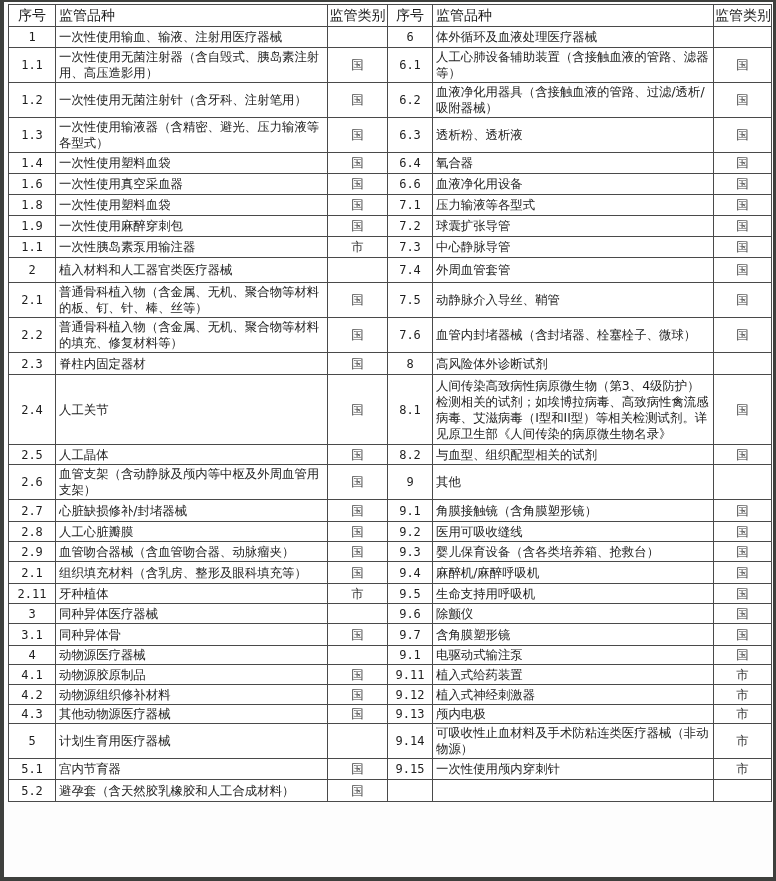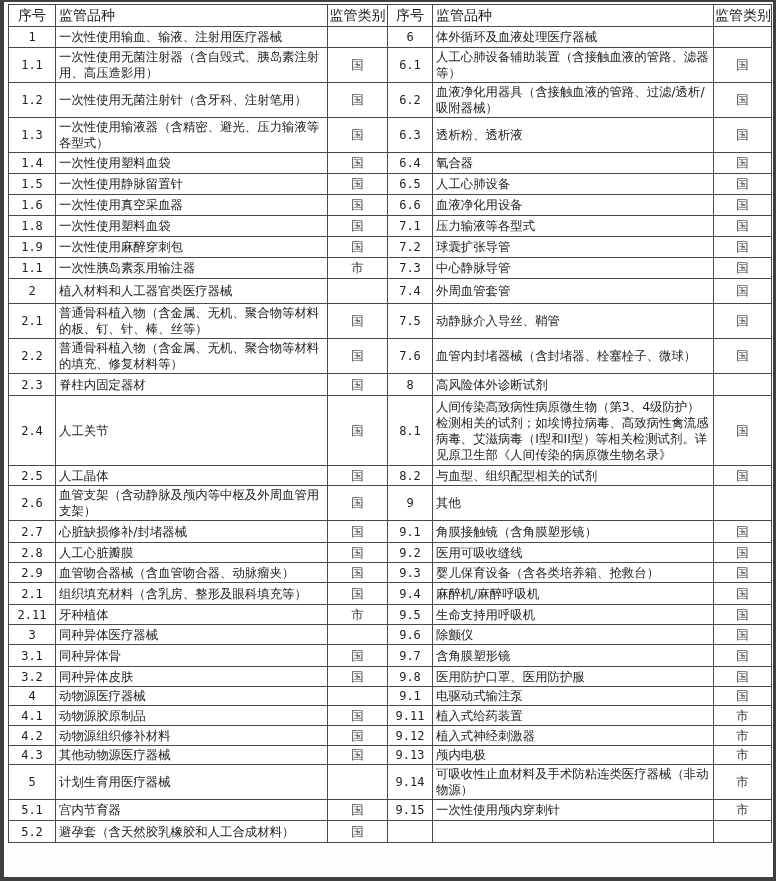--- a/index.html
+++ b/index.html
@@ -122,28 +122,20 @@
   </tr>
           <tr style="height: 21px;">
     <td class="c-no">1.4</td>
     <td class="c-name">一次性使用塑料血袋</td>
     <td class="c-cat">国</td>
     <td class="c-no">6.4</td>
     <td class="c-name">氧合器</td>
     <td class="c-cat">国</td>
   </tr>
           <tr style="height: 21px;">
-    <td class="c-no">1.5</td>
-    <td class="c-name">一次性使用静脉留置针</td>
-    <td class="c-cat">国</td>
-    <td class="c-no">6.5</td>
-    <td class="c-name">人工心肺设备</td>
-    <td class="c-cat">国</td>
-  </tr>
-          <tr style="height: 21px;">
     <td class="c-no">1.6</td>
     <td class="c-name">一次性使用真空采血器</td>
     <td class="c-cat">国</td>
     <td class="c-no">6.6</td>
     <td class="c-name">血液净化用设备</td>
     <td class="c-cat">国</td>
   </tr>
           <tr style="height: 21px;">
     <td class="c-no">1.8</td>
     <td class="c-name">一次性使用塑料血袋</td>
@@ -271,28 +263,20 @@
     <td class="c-no">9.6</td>
     <td class="c-name">除颤仪</td>
     <td class="c-cat">国</td>
   </tr>
           <tr style="height: 22px;">
     <td class="c-no">3.1</td>
     <td class="c-name">同种异体骨</td>
     <td class="c-cat">国</td>
     <td class="c-no">9.7</td>
     <td class="c-name">含角膜塑形镜</td>
-    <td class="c-cat">国</td>
-  </tr>
-          <tr style="height: 20px;">
-    <td class="c-no">3.2</td>
-    <td class="c-name">同种异体皮肤</td>
-    <td class="c-cat">国</td>
-    <td class="c-no">9.8</td>
-    <td class="c-name">医用防护口罩、医用防护服</td>
     <td class="c-cat">国</td>
   </tr>
           <tr style="height: 18px;">
     <td class="c-no">4</td>
     <td class="c-name">动物源医疗器械</td>
     <td class="c-cat"></td>
     <td class="c-no">9.1</td>
     <td class="c-name">电驱动式输注泵</td>
     <td class="c-cat">国</td>
   </tr>

